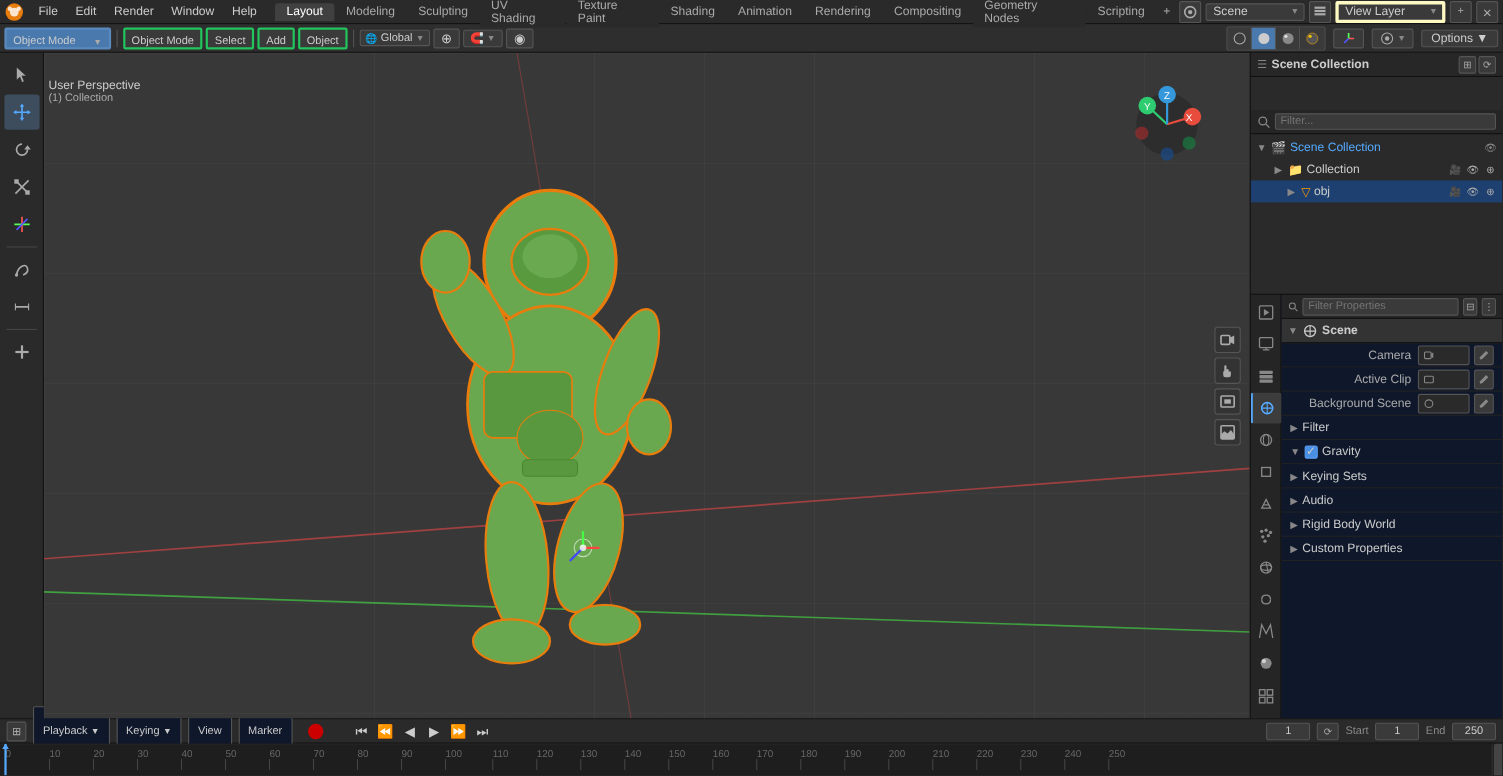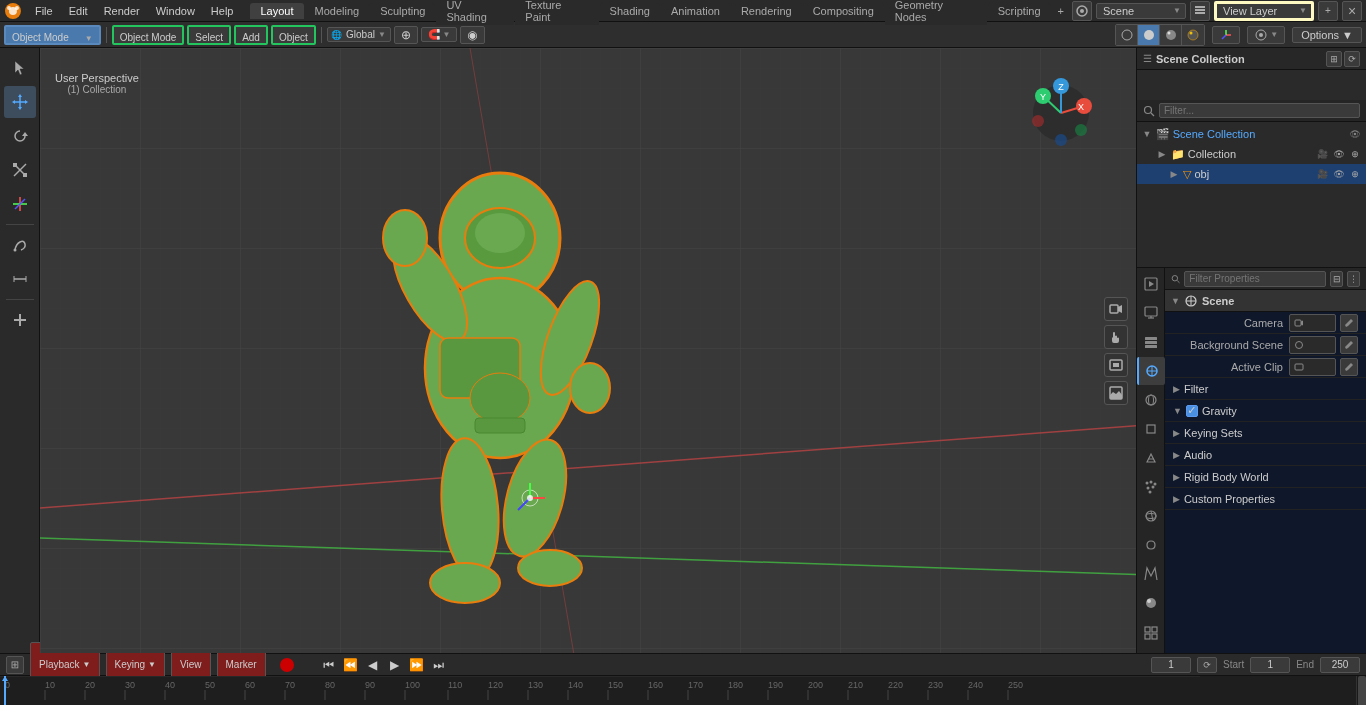--- a/index.html
+++ b/index.html
@@ -152,26 +152,25 @@
     
     .viewport {
       flex: 1;
       background: #333;
       position: relative;
       overflow: hidden;
     }
     .viewport-perspective-info {
       position: absolute;
       top: 24px;
-      left: 15px;
+      left: 4px;
       color: #aaa;
       font-size: 10px;
       pointer-events: none;
       z-index: 10;
-      text-align: center;
     }
     .viewport-perspective-info div:first-child { color: #ccc; font-size: 11px; }
     .viewport-right-buttons {
       position: absolute;
       right: 8px;
       top: 50%;
       transform: translateY(-50%);
       display: flex;
       flex-direction: column;
       gap: 4px;
@@ -404,21 +403,21 @@
       display: flex;
       align-items: center;
       height: 22px;
       background: #2a2a2a;
       padding: 0 6px;
       border-bottom: 1px solid #111;
       gap: 6px;
     }
     .timeline-btn {
       padding: 16px 8px;
-      background: #7f1d1d;
+      background: #0f172a;
       border: 1px solid #555;
       color: #ccc;
       font-size: 10px;
       border-radius: 2px;
       cursor: pointer;
       display: flex;
       align-items: center;
       gap: 3px;
     }
     .timeline-frame {
@@ -997,41 +996,41 @@
             </div>
             <div class="prop-icon-btn">
               <svg width="10" height="10" viewBox="0 0 10 10">
                   <path d="M7 1 L9 3 L4 8 L2 9 L1 7 L6 2 Z" fill="#888"></path>
                 </svg>
             </div>
           </div>
         </div>
 
         <div class="prop-row">
-          <span class="prop-row-label">Background Scene</span>
+          <span class="prop-row-label">Active Clip</span>
           <div class="prop-row-value">
             <div class="prop-input" style="background:#2a2a2a;display:flex;align-items:center;cursor:pointer;">
               <svg width="10" height="10" viewBox="0 0 10 10">
-                  <circle cx="5" cy="5" r="3.5" fill="none" stroke="#888" stroke-width="1"></circle>
+                  <rect x="1" y="2" width="8" height="6" rx="1" fill="none" stroke="#888" stroke-width="1"></rect>
                 </svg>
             </div>
             <div class="prop-icon-btn">
               <svg width="10" height="10" viewBox="0 0 10 10">
                   <path d="M7 1 L9 3 L4 8 L2 9 L1 7 L6 2 Z" fill="#888"></path>
                 </svg>
             </div>
           </div>
         </div>
 
         <div class="prop-row">
-          <span class="prop-row-label">Active Clip</span>
+          <span class="prop-row-label">Background Scene</span>
           <div class="prop-row-value">
             <div class="prop-input" style="background:#2a2a2a;display:flex;align-items:center;cursor:pointer;">
               <svg width="10" height="10" viewBox="0 0 10 10">
-                  <rect x="1" y="2" width="8" height="6" rx="1" fill="none" stroke="#888" stroke-width="1"></rect>
+                  <circle cx="5" cy="5" r="3.5" fill="none" stroke="#888" stroke-width="1"></circle>
                 </svg>
             </div>
             <div class="prop-icon-btn">
               <svg width="10" height="10" viewBox="0 0 10 10">
                   <path d="M7 1 L9 3 L4 8 L2 9 L1 7 L6 2 Z" fill="#888"></path>
                 </svg>
             </div>
           </div>
         </div>
 

